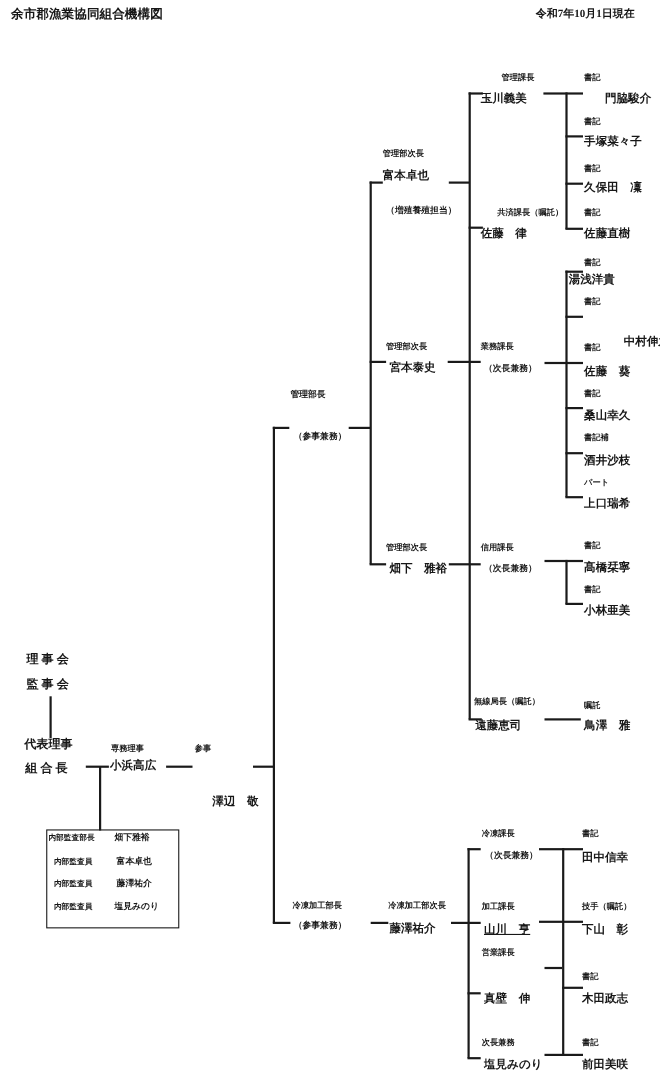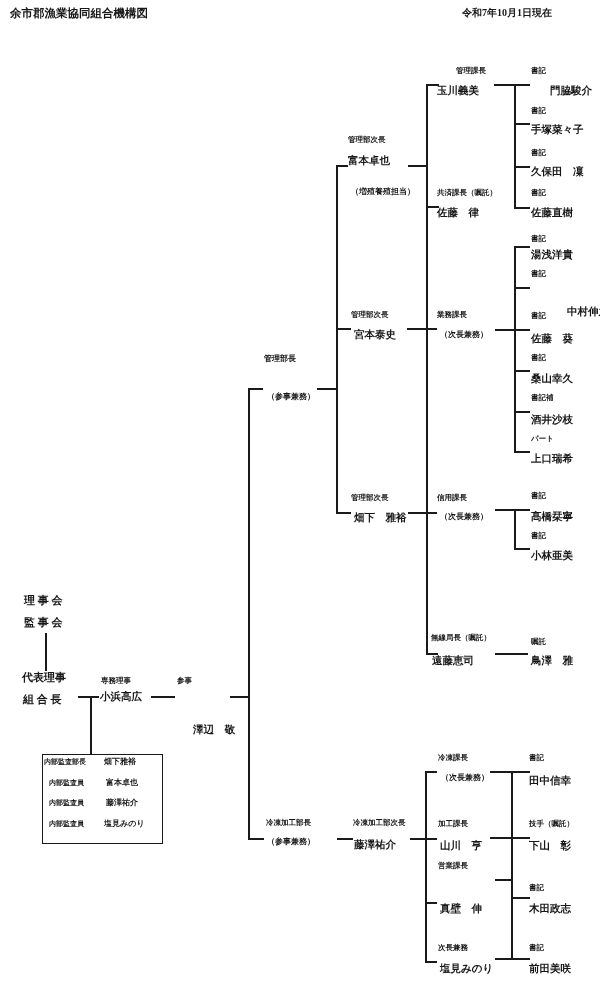--- a/index.html
+++ b/index.html
@@ -1,20 +1,20 @@
 <!DOCTYPE html>
 <html><head>
 <meta charset="utf-8">
 <style>
   html,body{margin:0;padding:0;background:#ffffff;}
   #canvas{position:relative;width:600px;height:981px;background:#ffffff;overflow:hidden;
           font-family:"Liberation Serif","DejaVu Serif",serif;font-weight:bold;color:#171717;}
   .t{position:absolute;white-space:nowrap;line-height:1.1;}
   .fs12{font-size:11.5px;}
-  .fs10d{font-size:10px;}
+  .fs10d{font-size:10px;margin-left:25px;}
   .big{font-size:11px;}
   .name{font-size:10.5px;}
   .lbl{font-size:7.5px;}
   .sub{font-size:8px;}
   .bxl{font-size:7px;}
   .bxn{font-size:8px;}
   .hl{position:absolute;height:1.5px;background:#1a1a1a;}
   .vl{position:absolute;width:1.5px;background:#1a1a1a;}
   #audit-box{position:absolute;left:42px;top:754px;width:119px;height:88px;border:1.5px solid #1a1a1a;}
 </style>
@@ -101,40 +101,40 @@
   <div class="t lbl" style="left:348px;top:136px;">管理部次長</div>
   <div class="t name" style="left:348px;top:155px;">富本卓也</div>
   <div class="t sub" style="left:351px;top:188px;">（増殖養殖担当）</div>
   <div class="t lbl" style="left:351px;top:311px;">管理部次長</div>
   <div class="t name" style="left:354px;top:329px;">宮本泰史</div>
   <div class="t lbl" style="left:351px;top:494px;">管理部次長</div>
   <div class="t name" style="left:354px;top:512px;">畑下　雅裕</div>
 
   <div class="t lbl" style="left:456px;top:67px;">管理課長</div>
   <div class="t name" style="left:437px;top:85px;">玉川義美</div>
-  <div class="t lbl" style="left:437px;top:189px;font-family:Liberation Serif, serif;">共済課長（嘱託）</div>
+  <div class="t lbl" style="left:452px;top:189px;font-family:Liberation Serif, serif;">共済課長（嘱託）</div>
   <div class="t name" style="left:437px;top:207px;">佐藤　律</div>
   <div class="t lbl" style="left:437px;top:311px;">業務課長</div>
   <div class="t sub" style="left:440px;top:331px;">（次長兼務）</div>
   <div class="t lbl" style="left:437px;top:494px;">信用課長</div>
   <div class="t sub" style="left:440px;top:513px;">（次長兼務）</div>
   <div class="t lbl" style="left:431px;top:634px;">無線局長（嘱託）</div>
   <div class="t name" style="left:432px;top:655px;">遠藤恵司</div>
 
   <div class="t lbl" style="left:531px;top:67px;">書記</div>
   <div class="t name" style="left:550px;top:85px;">門脇駿介</div>
   <div class="t lbl" style="left:531px;top:107px;">書記</div>
   <div class="t name" style="left:531px;top:124px;">手塚菜々子</div>
   <div class="t lbl" style="left:531px;top:149px;">書記</div>
   <div class="t name" style="left:531px;top:166px;">久保田　凜</div>
   <div class="t lbl" style="left:531px;top:189px;">書記</div>
   <div class="t name" style="left:531px;top:207px;">佐藤直樹</div>
 
   <div class="t lbl" style="left:531px;top:235px;">書記</div>
-  <div class="t name" style="left:531px;top:249px;">湯浅洋貴</div>
+  <div class="t name" style="left:517px;top:249px;">湯浅洋貴</div>
   <div class="t lbl" style="left:531px;top:270px;">書記</div>
   <div class="t name" style="left:531px;top:306px;margin-left:36px;">中村伸之介</div>
   <div class="t lbl" style="left:531px;top:312px;">書記</div>
   <div class="t name" style="left:531px;top:333px;">佐藤　葵</div>
   <div class="t lbl" style="left:531px;top:354px;">書記</div>
   <div class="t name" style="left:531px;top:373px;">桑山幸久</div>
   <div class="t lbl" style="left:531px;top:394px;">書記補</div>
   <div class="t name" style="left:531px;top:414px;">酒井沙枝</div>
   <div class="t lbl" style="left:531px;top:435px;">パート</div>
   <div class="t name" style="left:531px;top:453px;">上口瑞希</div>
@@ -148,21 +148,21 @@
   <div class="t name" style="left:531px;top:655px;">鳥澤　雅</div>
 
   <div class="t lbl" style="left:266px;top:819px;">冷凍加工部長</div>
   <div class="t sub" style="left:267px;top:838px;">（参事兼務）</div>
   <div class="t lbl" style="left:353px;top:819px;">冷凍加工部次長</div>
   <div class="t name" style="left:354px;top:839px;">藤澤祐介</div>
 
   <div class="t lbl" style="left:438px;top:754px;">冷凍課長</div>
   <div class="t sub" style="left:441px;top:774px;">（次長兼務）</div>
   <div class="t lbl" style="left:438px;top:820px;">加工課長</div>
-  <div class="t name" style="left:440px;top:840px;">山川　亨</div>
+  <div class="t name" style="left:440px;top:840px;text-decoration:underline;">山川　亨</div>
   <div class="t lbl" style="left:438px;top:862px;">営業課長</div>
   <div class="t name" style="left:440px;top:903px;">真壁　伸</div>
   <div class="t lbl" style="left:438px;top:944px;">次長兼務</div>
   <div class="t name" style="left:440px;top:963px;">塩見みのり</div>
 
   <div class="t lbl" style="left:529px;top:754px;">書記</div>
   <div class="t name" style="left:529px;top:775px;">田中信幸</div>
   <div class="t lbl" style="left:529px;top:820px;">技手（嘱託）</div>
   <div class="t name" style="left:529px;top:840px;">下山　彰</div>
   <div class="t lbl" style="left:529px;top:884px;">書記</div>

